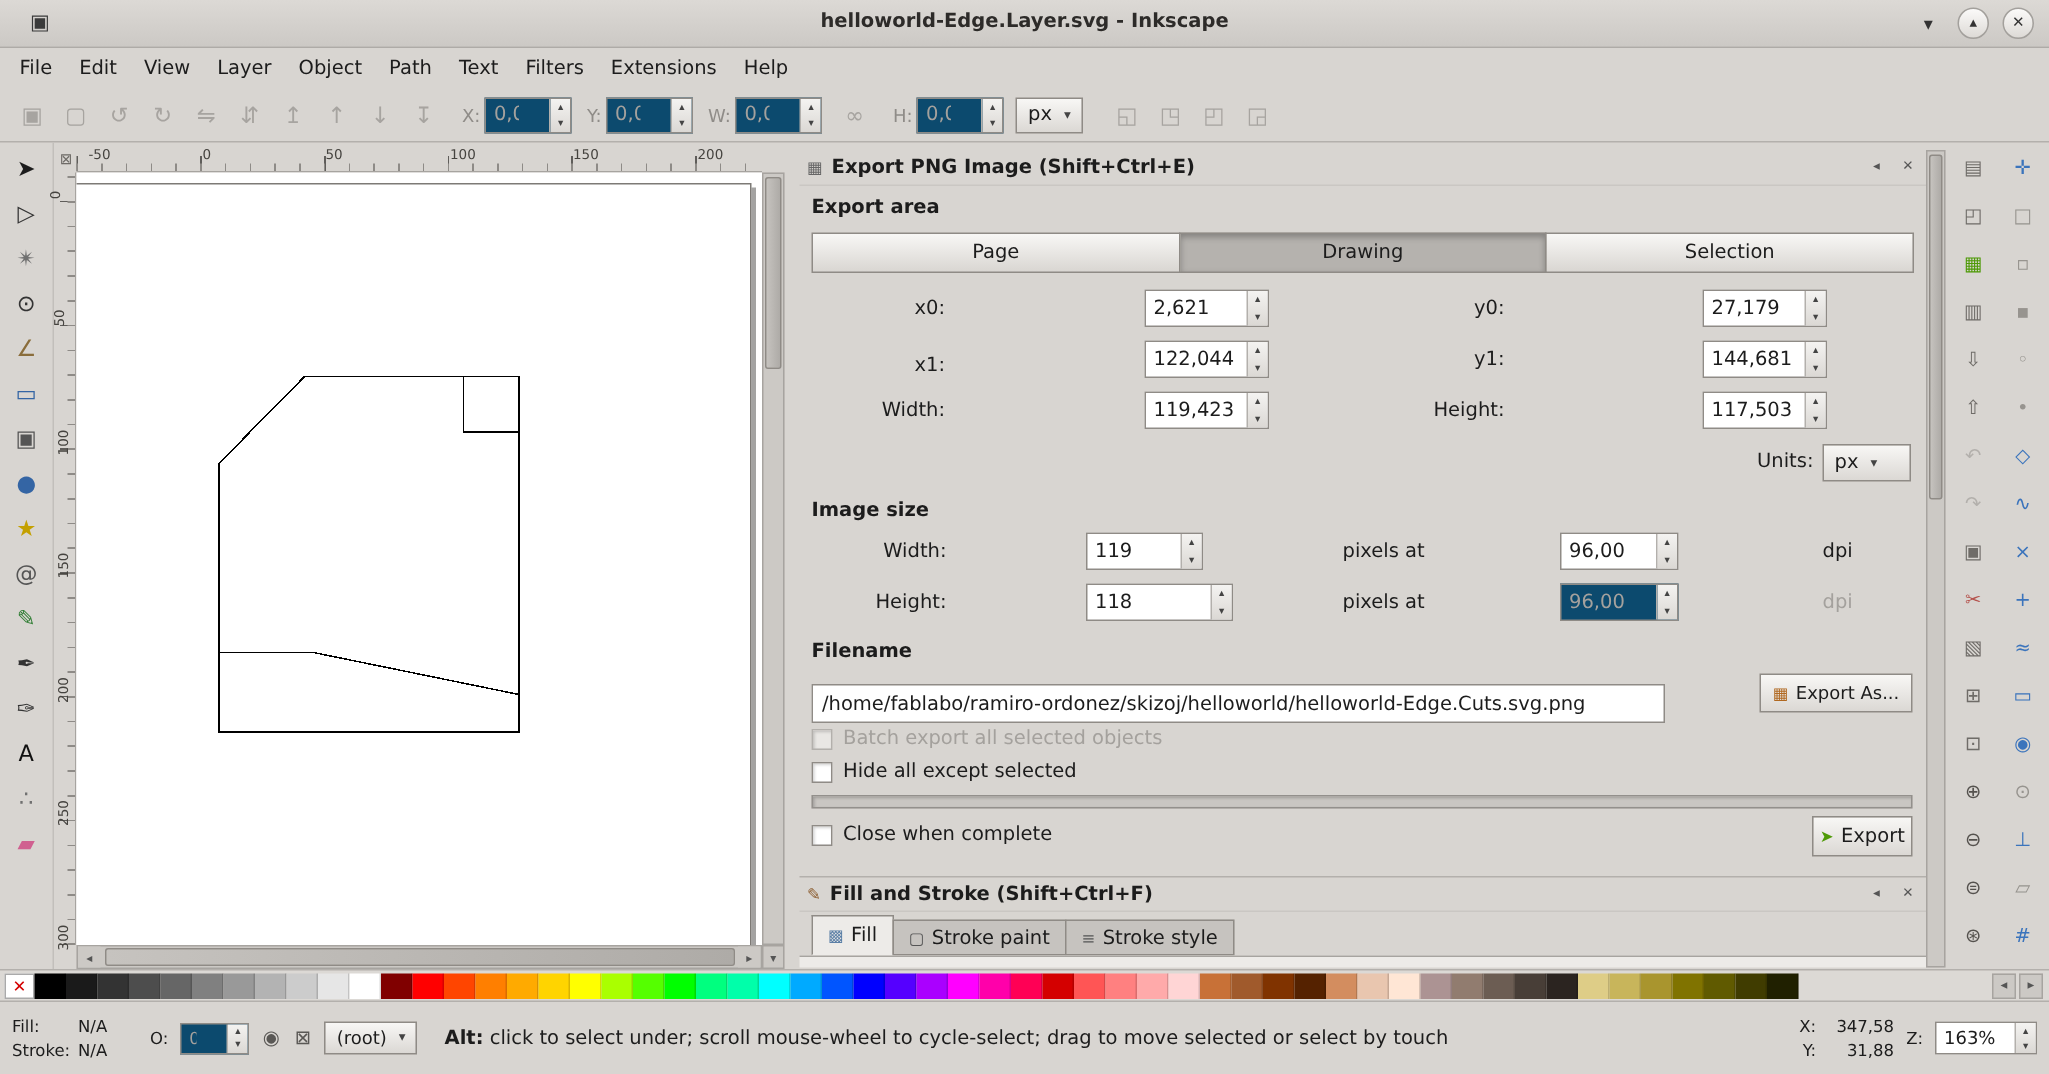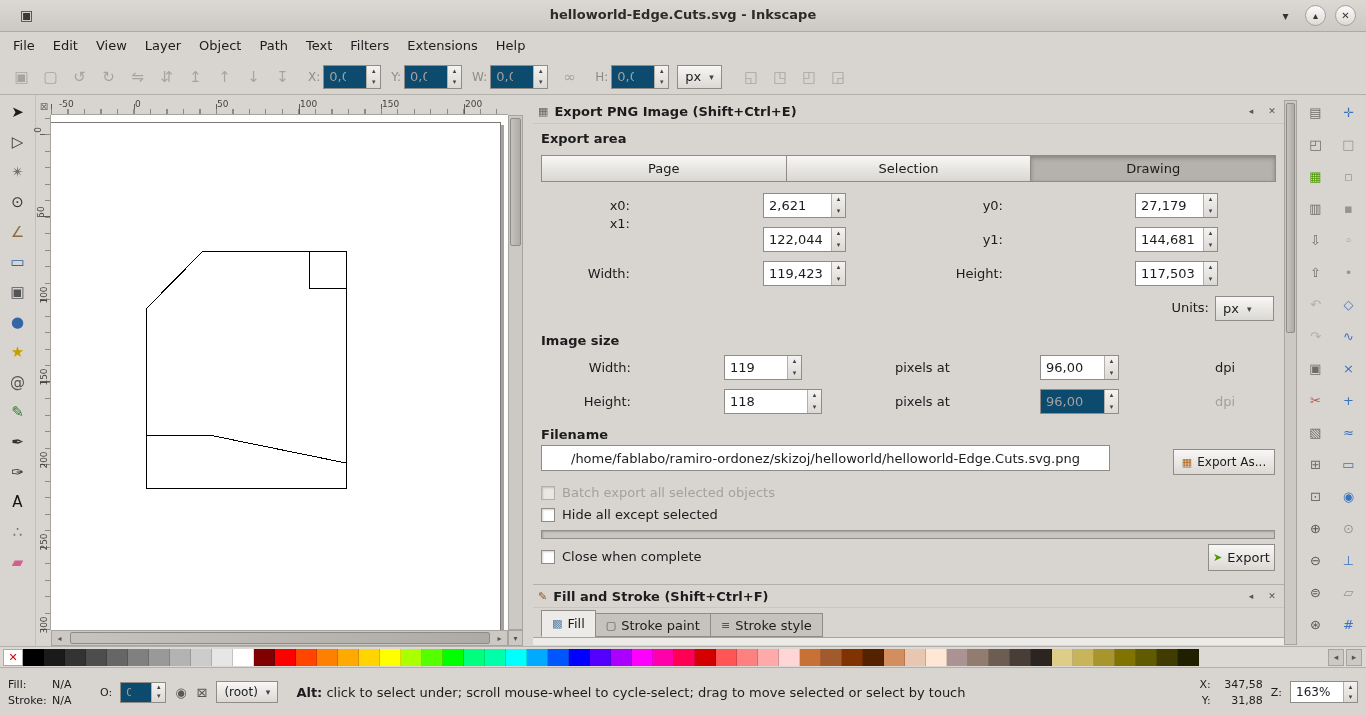--- a/index.html
+++ b/index.html
@@ -81,21 +81,21 @@
 .small{font-size:11px;}
 .hint{flex:1;white-space:nowrap;overflow:hidden;margin-left:10px;}
 .xy-block{display:grid;grid-template-columns:16px 52px;font-size:11px;row-gap:3px;text-align:right;}
 .sicon{font-size:13px;color:#5a5855;margin:0 1px;}
 </style>
 </head>
 <body>
 
 <div class="titlebar">
   <span class="win-icon">▣</span>
-  <div class="win-title">helloworld-Edge.Cuts.svg - Inkscape</div>
+  <div class="win-title">helloworld-Edge.Layer.svg - Inkscape</div>
   <div class="winbtns">
     <span class="winbtn flat">▾</span>
     <span class="winbtn">▴</span>
     <span class="winbtn">✕</span>
   </div>
 </div>
 
 <div class="menubar">
     <span class="menu-item">File</span>
     <span class="menu-item">Edit</span>
@@ -229,42 +229,42 @@
   <div class="dock-header" style="top:0">
     <span class="tab-icon" style="color:#666">▦</span>
     <span class="ph-title">Export PNG Image (Shift+Ctrl+E)</span>
   </div>
   <span class="panel-btn" style="right:26px;top:4px">◂</span>
   <span class="panel-btn" style="right:5px;top:4px">✕</span>
 
   <div class="section-label" style="left:8px;top:31px">Export area</div>
   <div class="area-btns" style="left:8px;top:55px;width:734px;height:27px">
       <span class="area-btn">Page</span>
+      <span class="area-btn active">Drawing</span>
       <span class="area-btn">Selection</span>
-      <span class="area-btn active">Drawing</span>
     </div>
 
   <div class="flabel" style="left:8px;top:98px;width:89px">x0:</div>
   <div class="spinbox abs" style="left:230px;top:93px;width:83px">
       <span class="spin-val">2,621</span>
       <span class="steppers">
         <i>▴</i>
         <i>▾</i>
       </span>
     </div>
   <div class="flabel" style="left:330px;top:98px;width:140px">y0:</div>
   <div class="spinbox abs" style="left:602px;top:93px;width:83px">
       <span class="spin-val">27,179</span>
       <span class="steppers">
         <i>▴</i>
         <i>▾</i>
       </span>
     </div>
 
-  <div class="flabel" style="left:8px;top:116px;width:89px">x1:</div>
+  <div class="flabel" style="left:8px;top:136px;width:89px">x1:</div>
   <div class="spinbox abs" style="left:230px;top:127px;width:83px">
       <span class="spin-val">122,044</span>
       <span class="steppers">
         <i>▴</i>
         <i>▾</i>
       </span>
     </div>
   <div class="flabel" style="left:330px;top:132px;width:140px">y1:</div>
   <div class="spinbox abs" style="left:602px;top:127px;width:83px">
       <span class="spin-val">144,681</span>
@@ -329,21 +329,21 @@
   <div class="spinbox abs disabled" style="left:507px;top:289px;width:79px">
       <span class="spin-val">96,00</span>
       <span class="steppers">
         <i>▴</i>
         <i>▾</i>
       </span>
     </div>
   <div class="flabel disabled-text" style="left:682px;top:294px;width:40px;text-align:left">dpi</div>
 
   <div class="section-label" style="left:8px;top:327px">Filename</div>
-  <input class="txtfield" style="left: 8px; top: 345px; width: 569px; height: 26px; text-align: center;" value="/home/fablabo/ramiro-ordonez/skizoj/helloworld/helloworld-Edge.Cuts.svg.png">
+  <input class="txtfield" style="left: 8px; top: 356px; width: 569px; height: 26px;" value="/home/fablabo/ramiro-ordonez/skizoj/helloworld/helloworld-Edge.Cuts.svg.png">
   <div class="gbtn abs" style="left:640px;top:349px;width:102px;height:26px;font-size:12px">
     <span class="tab-icon" style="color:#b06820">▦</span>
     <span>Export As...</span>
   </div>
 
   <div class="check-row" style="left:8px;top:385px">
     <span class="checkbox disabled"></span>
     <span class="disabled-text">Batch export all selected objects</span>
   </div>
   <div class="check-row" style="left:8px;top:407px">

